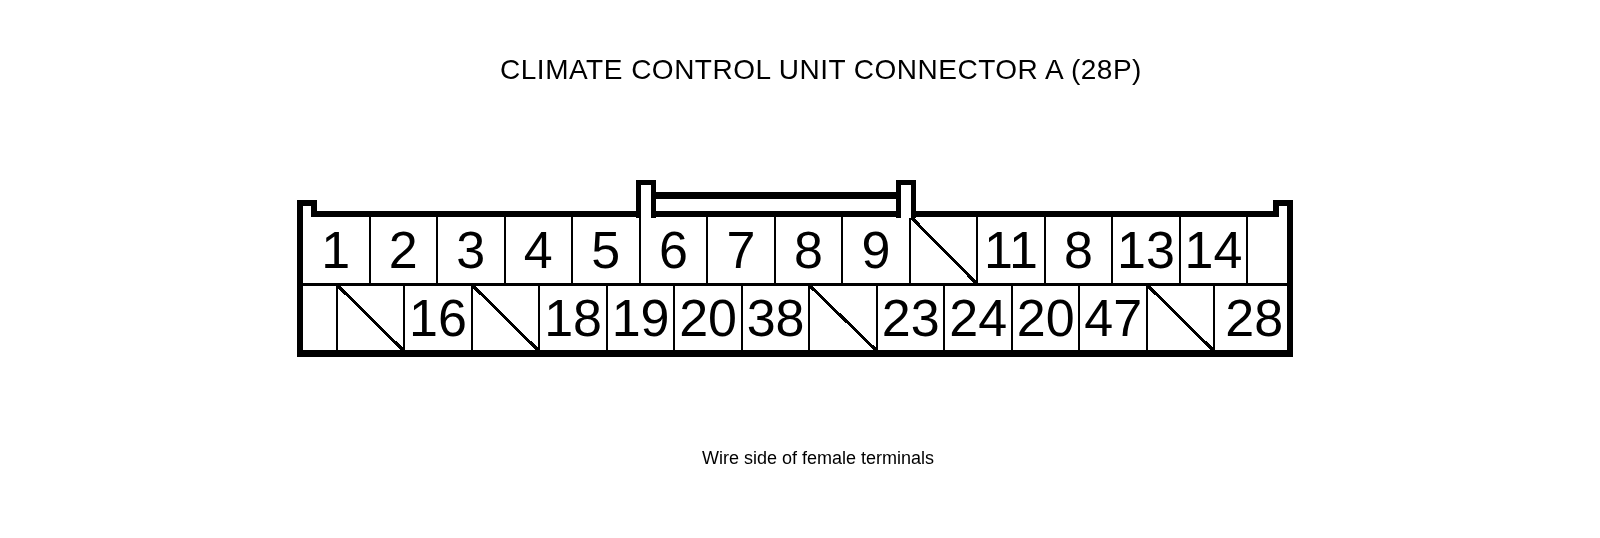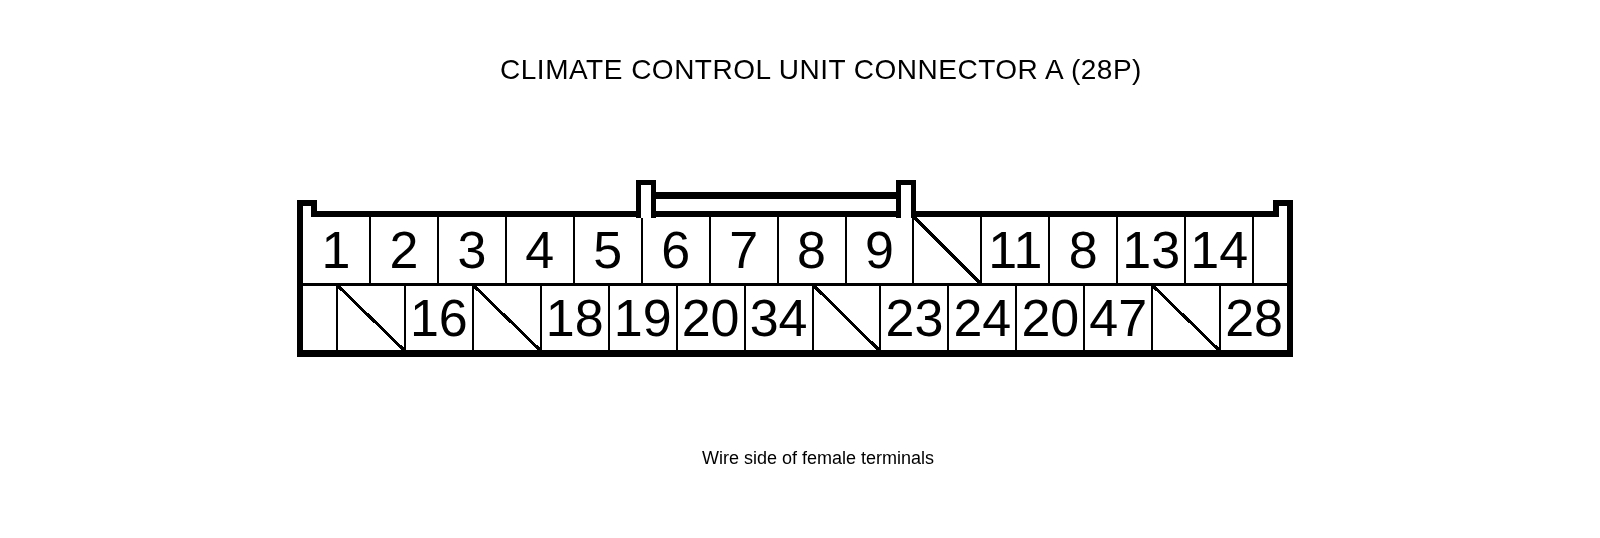--- a/index.html
+++ b/index.html
@@ -60,21 +60,21 @@
     flex: 1;
     box-sizing: border-box;
     border-right: 2px solid #000;
     display: flex;
     align-items: center;
     justify-content: center;
     font-size: 52px;
     line-height: 1;
     overflow: hidden;
   }
-  .cell:last-child { border-right: 0; }
+  .cell:last-child { border-right: 0; padding-left: 6px; }
   .cell.half { flex: 0.5; }
   .cell.diag {
     background: linear-gradient(to top right,
       transparent calc(50% - 1.5px),
       #000 calc(50% - 1.5px),
       #000 calc(50% + 1.5px),
       transparent calc(50% + 1.5px));
   }
   .mount-tab {
     position: absolute;
@@ -139,21 +139,21 @@
       </div>
 
       <div class="pin-row bottom">
         <div class="cell half"></div>
         <div class="cell diag"></div>
         <div class="cell">16</div>
         <div class="cell diag"></div>
         <div class="cell">18</div>
         <div class="cell">19</div>
         <div class="cell">20</div>
-        <div class="cell">34</div>
+        <div class="cell">38</div>
         <div class="cell diag"></div>
         <div class="cell">23</div>
         <div class="cell">24</div>
         <div class="cell">20</div>
         <div class="cell">47</div>
         <div class="cell diag"></div>
         <div class="cell">28</div>
       </div>
 
     </div>

